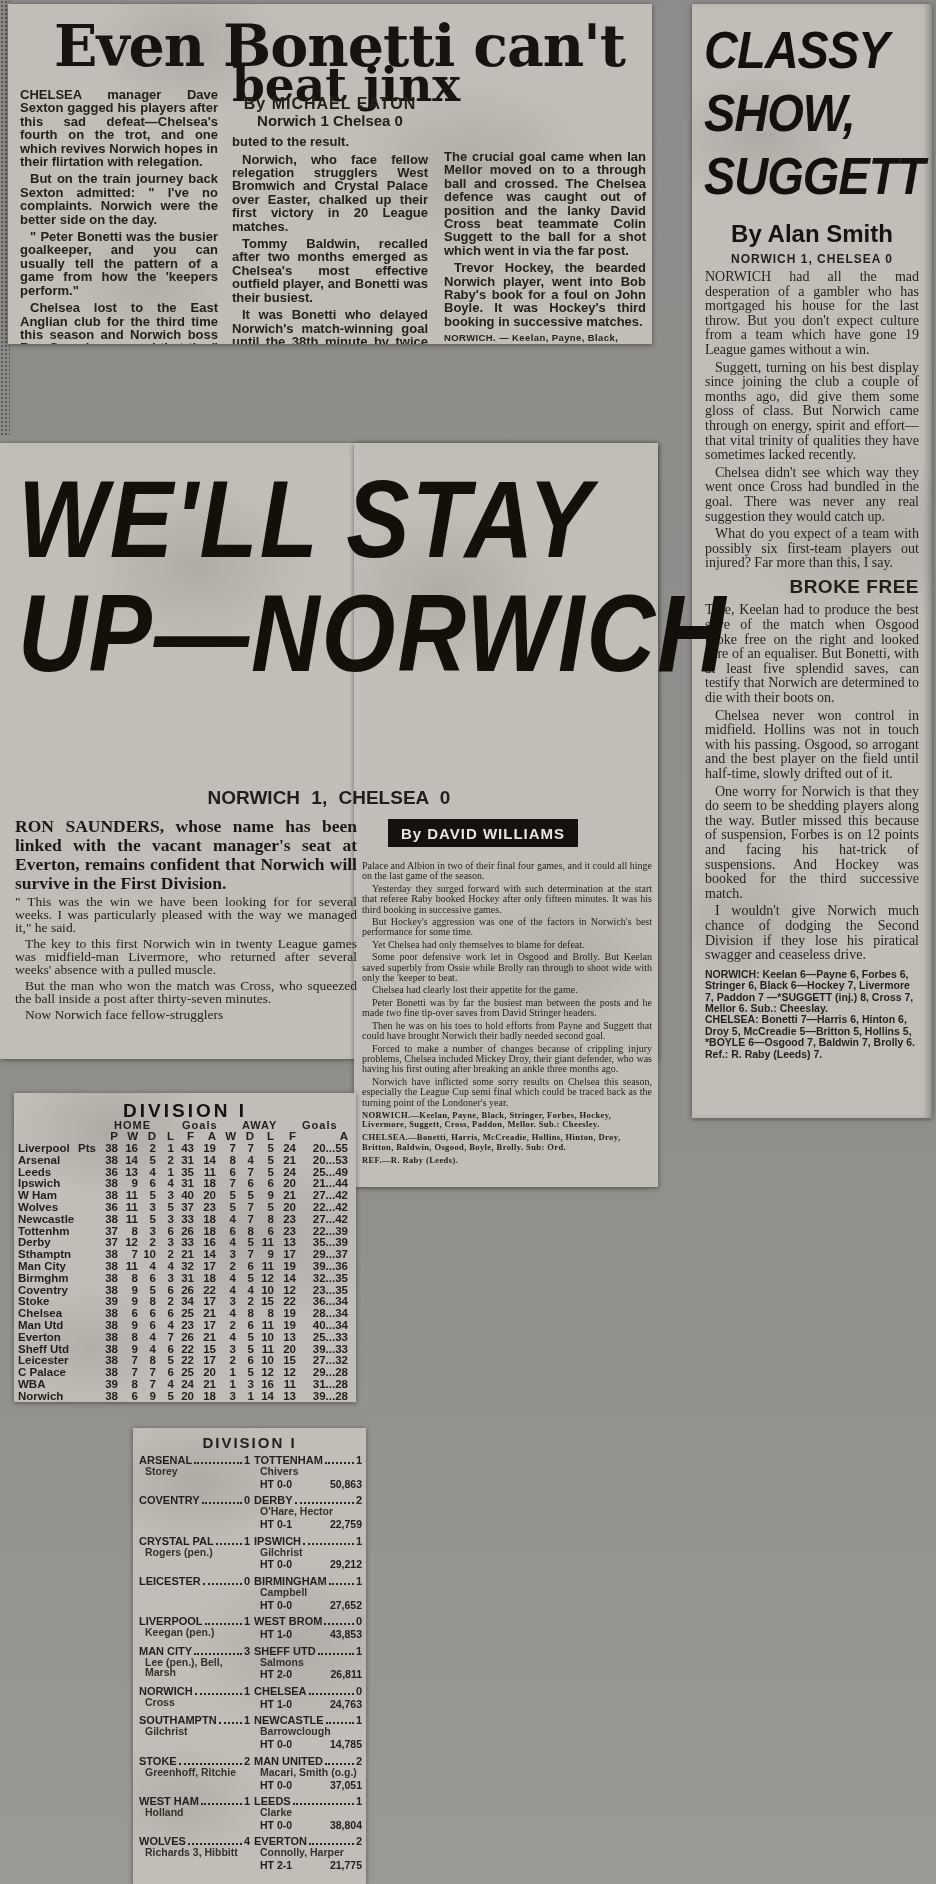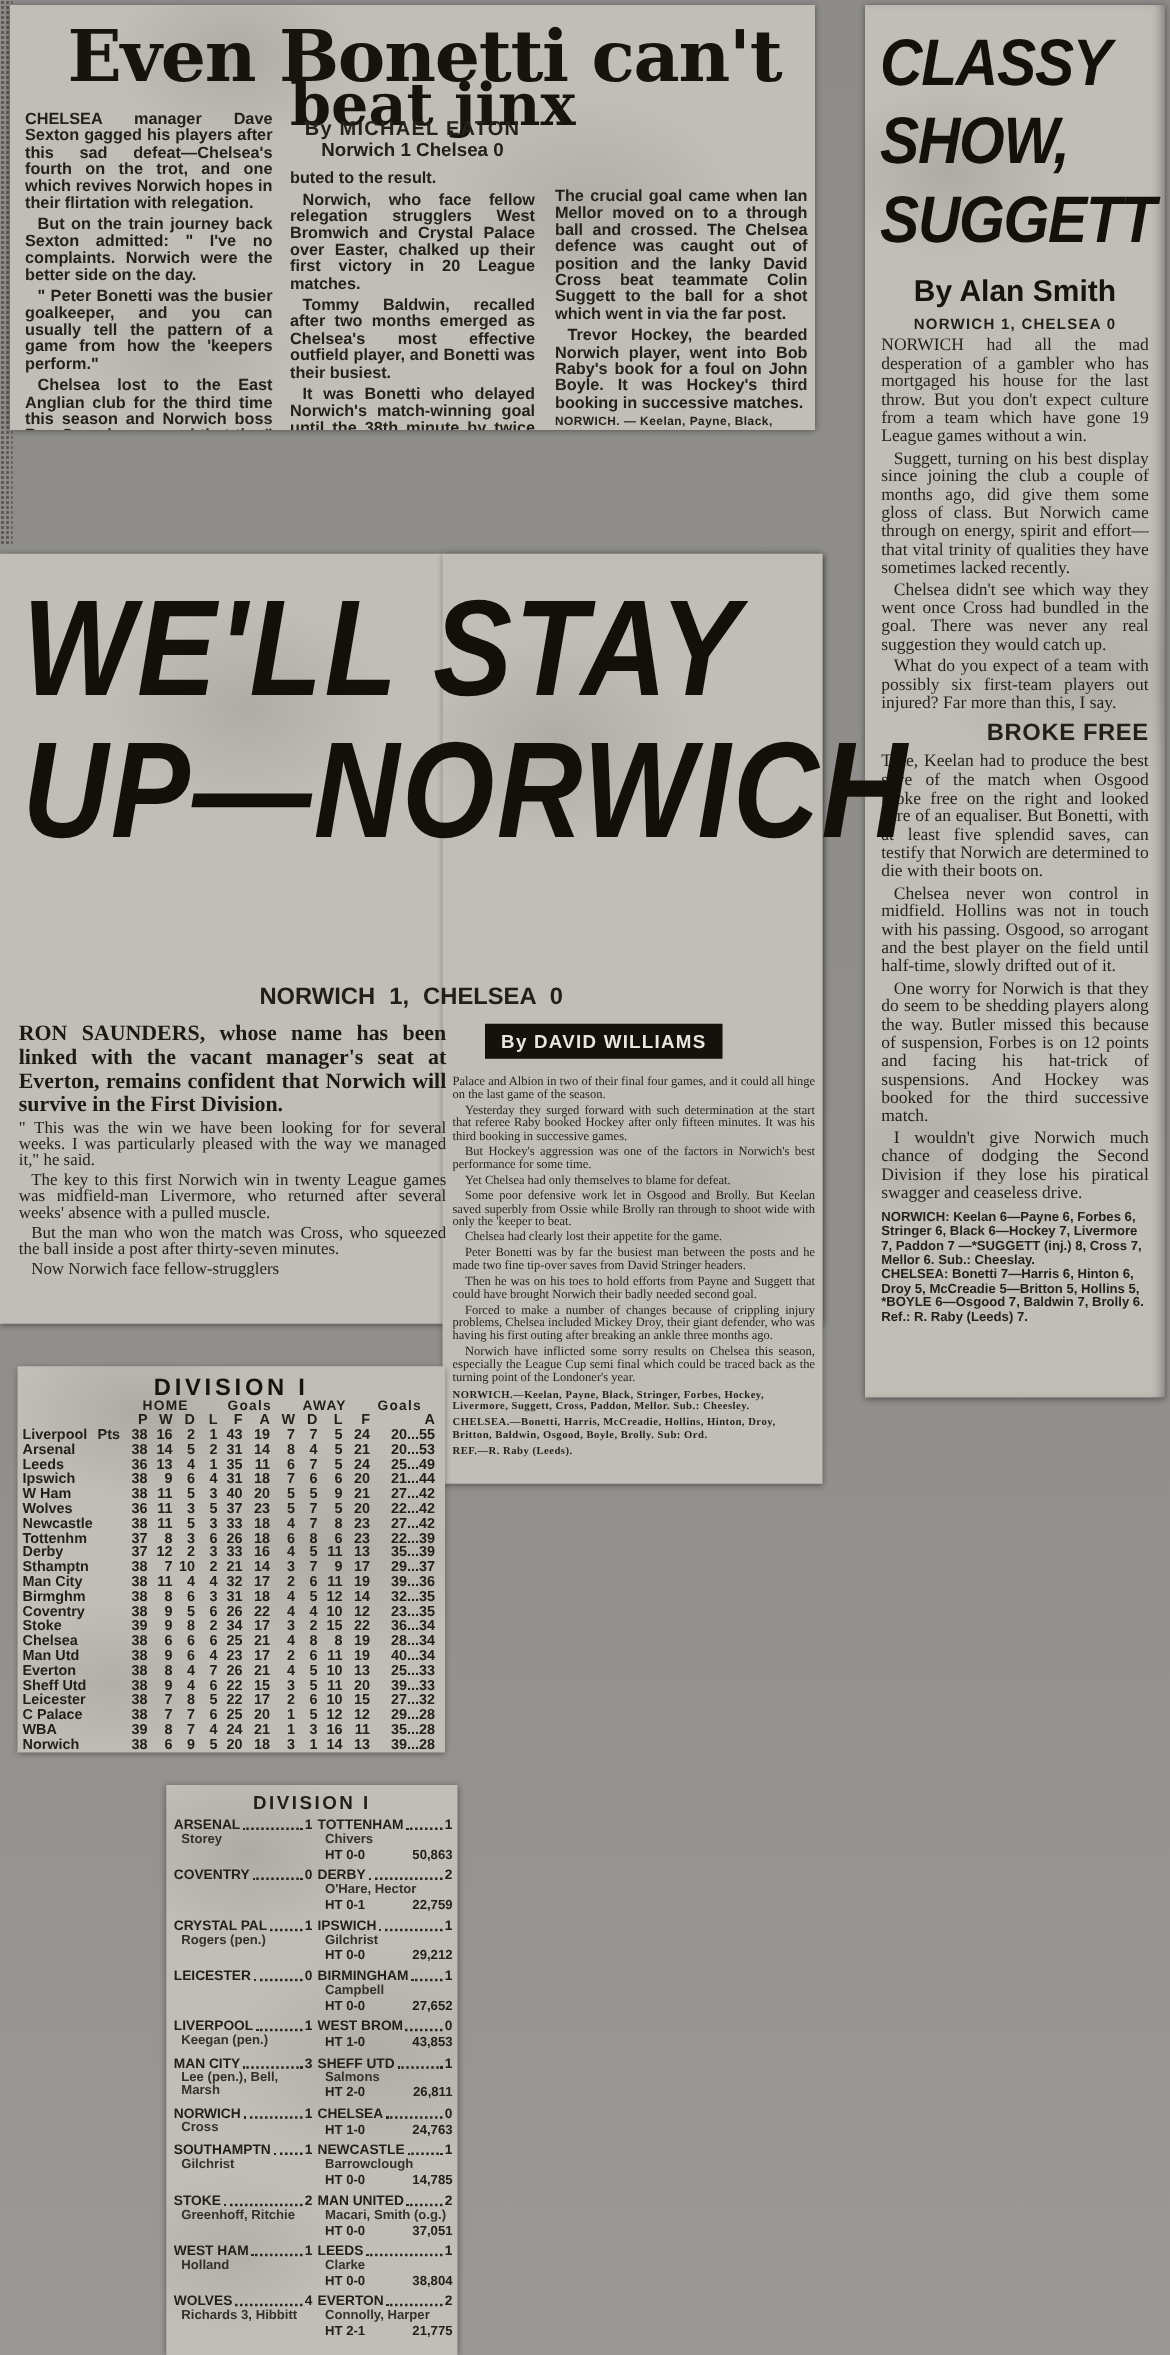--- a/index.html
+++ b/index.html
@@ -509,21 +509,21 @@
         <span class="tc">39</span>
         <span class="tc">8</span>
         <span class="tc">7</span>
         <span class="tc">4</span>
         <span class="tc">24</span>
         <span class="tc">21</span>
         <span class="tc">1</span>
         <span class="tc">3</span>
         <span class="tc">16</span>
         <span class="tc">11</span>
-        <span class="tc">35...28</span>
+        <span class="tc">31...28</span>
       </div>
       <div class="t-row">
         <span class="tc team">Norwich</span>
         <span class="tc">38</span>
         <span class="tc">6</span>
         <span class="tc">9</span>
         <span class="tc">5</span>
         <span class="tc">20</span>
         <span class="tc">18</span>
         <span class="tc">3</span>

